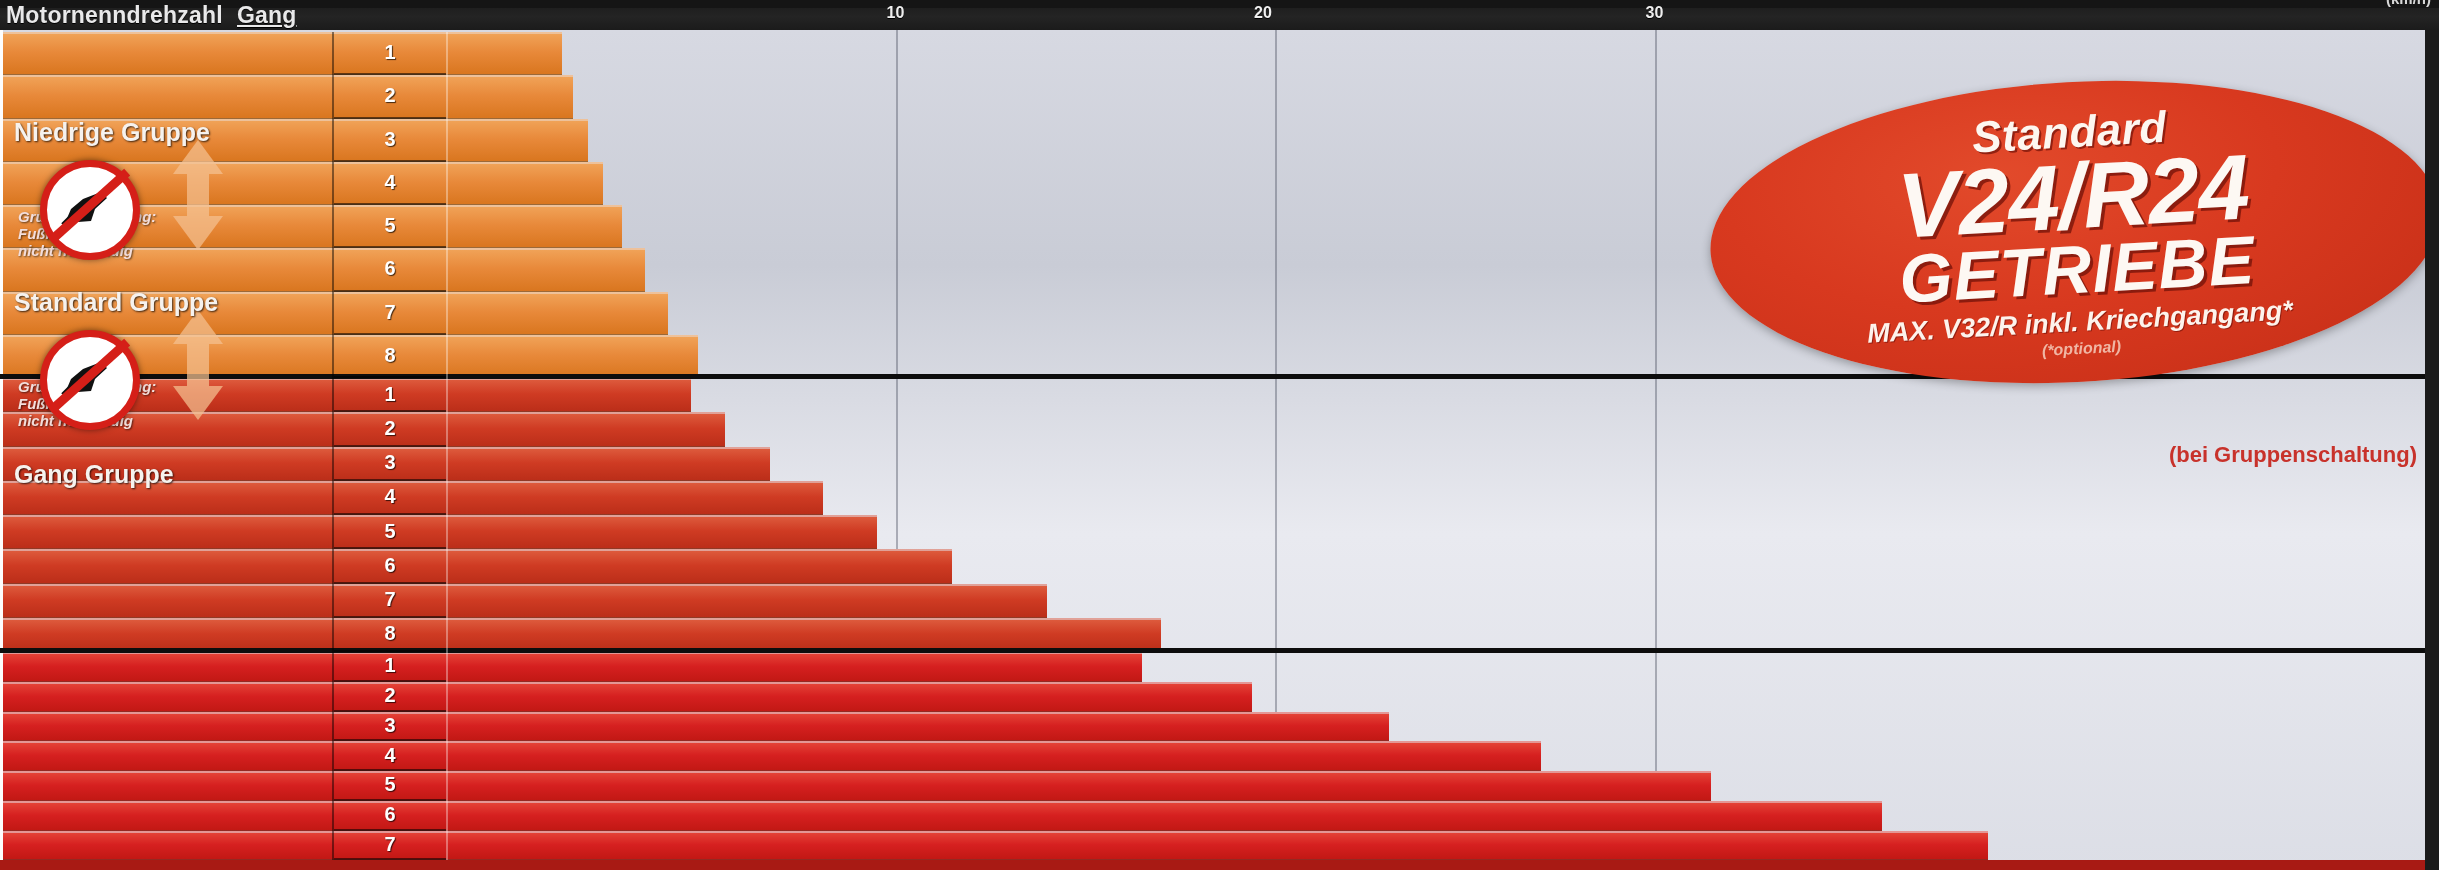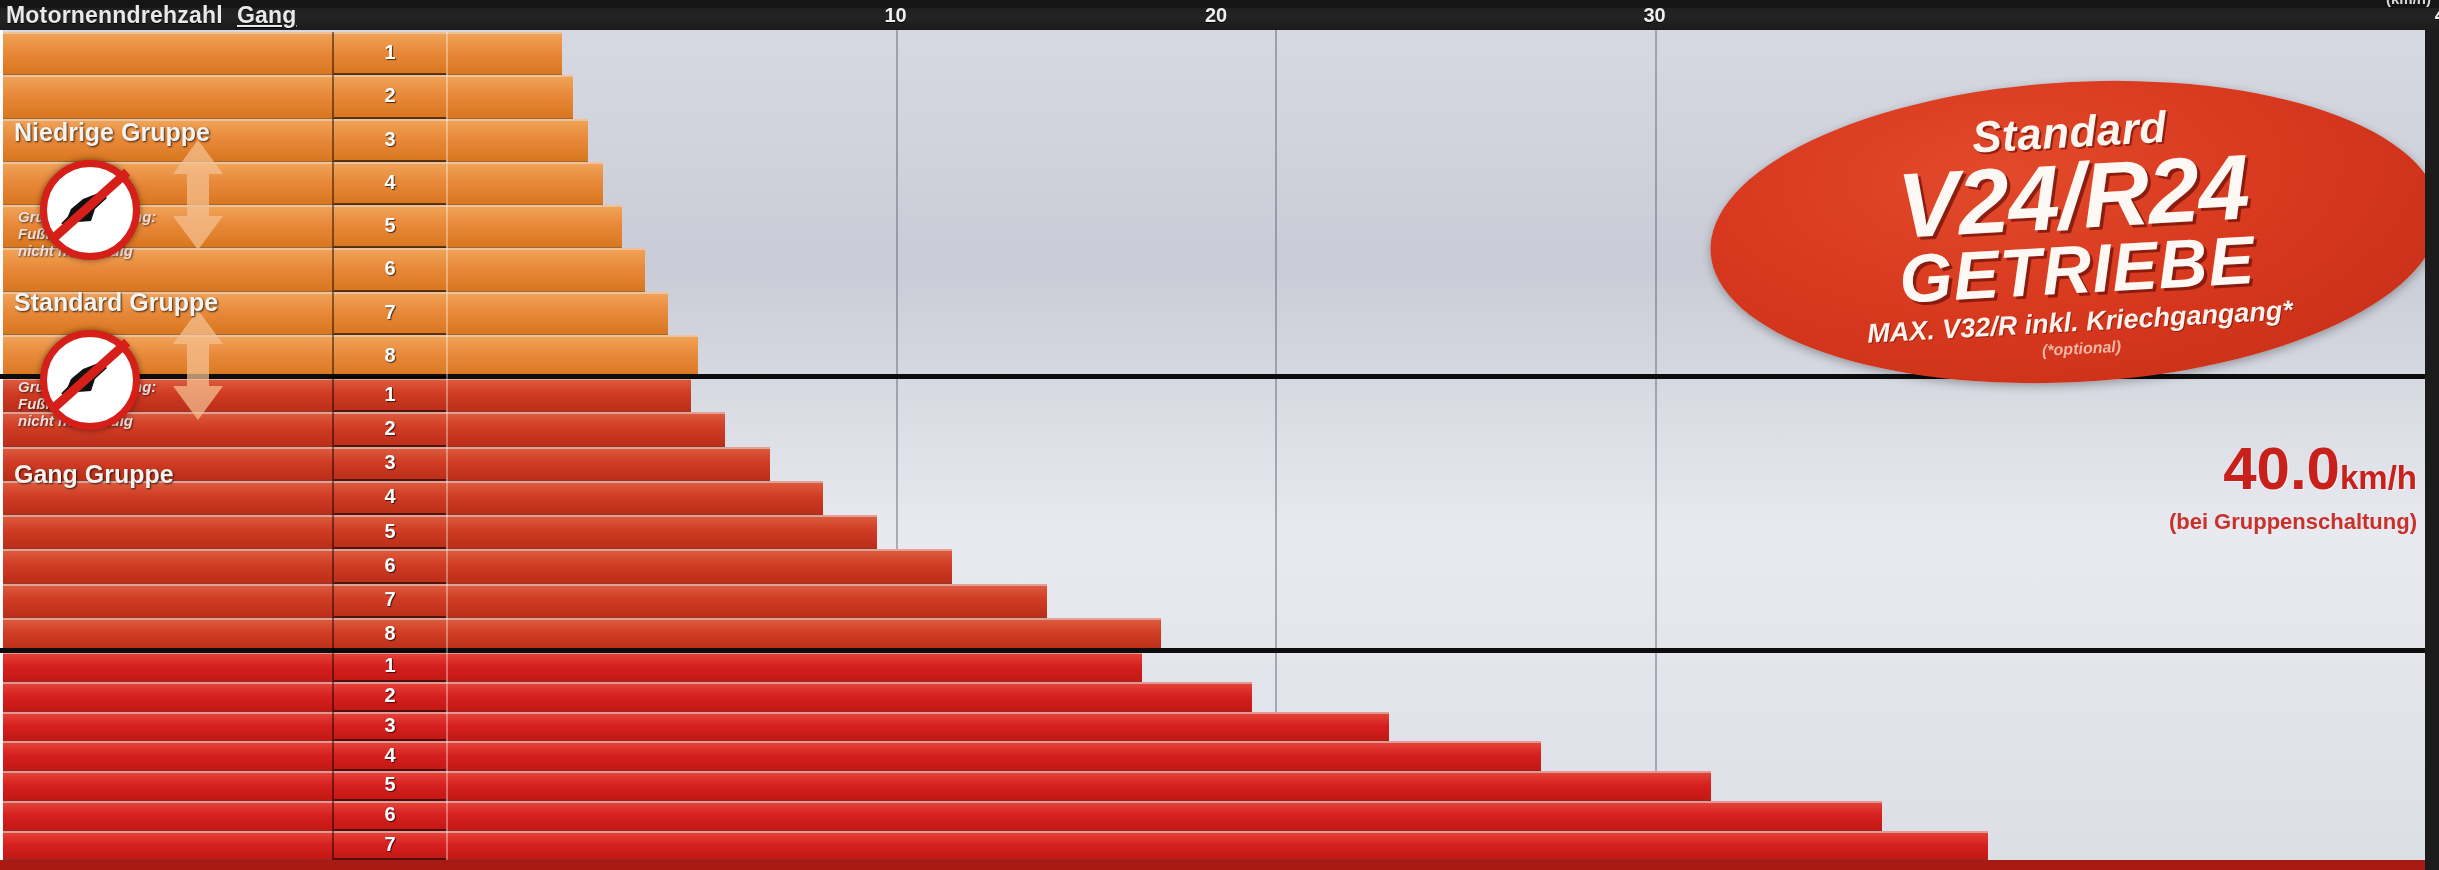--- a/index.html
+++ b/index.html
@@ -32,21 +32,21 @@
   }
   .hdr-label.grp{left:6px;}
   .hdr-label.gang{left:237px;text-decoration:underline;}
   .hdr-unit{
     position:absolute;right:8px;top:-10px;
     color:#d8d8d8;font-size:15px;font-weight:bold;
   }
   .tick-lbl{
     position:absolute;top:4px;
     transform:translateX(-50%);
-    color:#efefef;font-weight:bold;font-size:20px;
+    color:#efefef;font-weight:bold;font-size:16px;
     text-shadow:0 1px 0 #000;
   }
   .tick-lbl.last{transform:translateX(-100%);margin-left:20px;}
 
   
   .plot{
     position:absolute;left:0;top:30px;width:2439px;height:840px;
     overflow:hidden;
   }
   .plot-bg{
@@ -339,34 +339,33 @@
 
     <div class="badge" id="badge" style="left: 1710px; top: 52px; width: 730px; height: 300px;">
       <div class="b1">Standard</div>
       <div class="b2">V24/R24</div>
       <div class="b3">GETRIEBE</div>
       <div class="b4">MAX. V32/R inkl. Kriechgangang*</div>
       <div class="b5">(*optional)</div>
     </div>
 
     <div class="speedbox" id="speedbox" style="right: 22px; top: 410px;">
-      <div class="val"><span>40.0</span><span class="unit">km/h</span></div>
       <div class="sub">(bei Gruppenschaltung)</div>
     </div>
 
     <div class="bottom-edge"></div>
   </div>
 
   <div class="hdr">
     <div class="hdr-cut"></div>
     <div class="hdr-label grp">Motornenndrehzahl</div>
     <div class="hdr-label gang">Gang</div>
     <div class="hdr-unit">(km/h)</div>
     <div id="ticklabels">
         <div class="tick-lbl" style="left: 895.5px;">10</div>
-        <div class="tick-lbl" style="left: 1216px;">20</div>
+        <div class="tick-lbl" style="left: 1263px;">20</div>
         <div class="tick-lbl" style="left: 1654.5px;">30</div>
         <div class="tick-lbl last" style="left: 2437px;">40</div>
       </div>
   </div>
 
   <div class="right-edge"></div>
 </div>
 
 </body></html>

